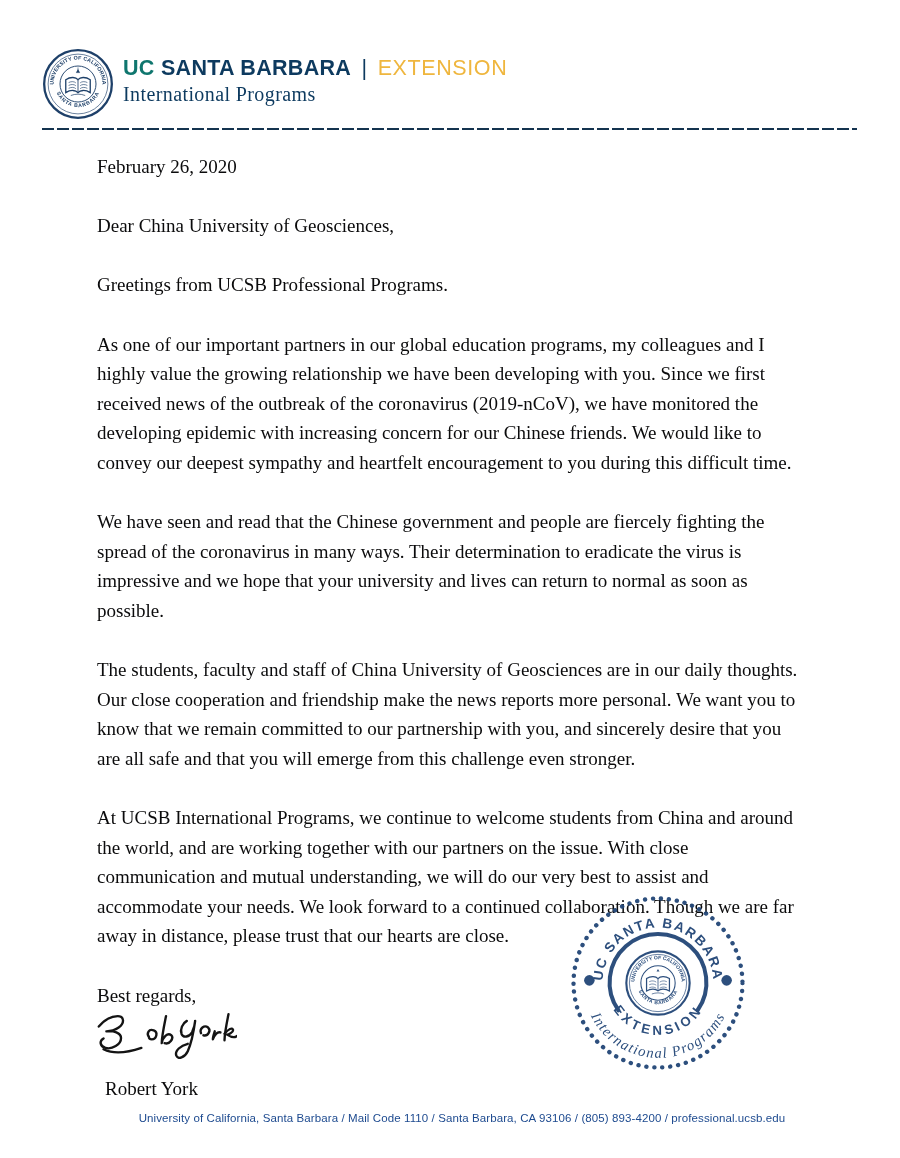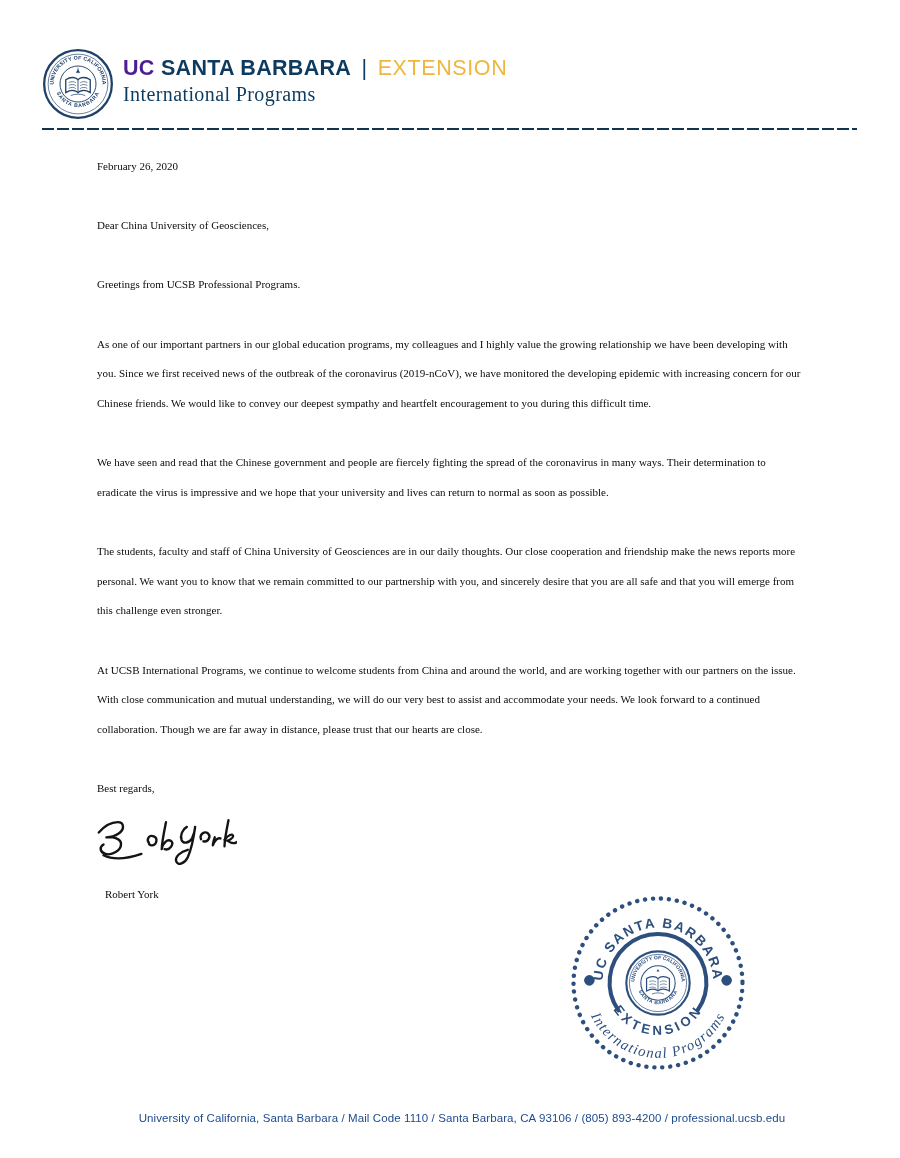--- a/index.html
+++ b/index.html
@@ -9,34 +9,34 @@
     background:#ffffff;
     overflow:hidden;
     font-family:"Liberation Serif", serif;
     color:#0b0b0c;
   }
   
   .header{display:flex;align-items:flex-start;padding:48px 0 0 42px;}
   .seal-logo{width:72px;height:72px;flex:0 0 auto;}
   .wordmark{margin-left:9px;padding-top:8px;font-family:"Liberation Sans", sans-serif;}
   .brand-line1{font-size:21.5px;line-height:24px;letter-spacing:.3px;white-space:nowrap;}
-  .brand-uc{color:#4c1d95;font-weight:600;}
+  .brand-uc{color:#0f766e;font-weight:600;}
   .brand-name{color:#0d3a5f;font-weight:800;}
   .brand-pipe{color:#0d3a5f;font-weight:300;padding:0 4px;}
   .brand-ext{color:#efb63e;font-weight:500;letter-spacing:.6px;}
   .brand-line2{font-family:"Liberation Serif", serif;font-size:20px;line-height:22px;color:#0d3a5f;letter-spacing:.4px;margin-top:3px;}
   .divider{
     height:2px;margin:8px 43px 0 42px;
     background:repeating-linear-gradient(to right,#14334f 0,#14334f 12px,transparent 12px,transparent 15px);
   }
   
-  .letter-body{margin:22px 0 0 97px;width:710px;font-size:11px;line-height:29.5px;}
+  .letter-body{margin:22px 0 0 97px;width:710px;font-size:19px;line-height:29.5px;}
   .letter-body p{margin:0 0 30px 0;}
   p.date-line{margin-bottom:29px;}
-  p.closing-line{margin-bottom:12px;}
+  p.closing-line{margin-bottom:0;}
   p.signer-name,p.signer-title{margin:8px;}
   .signature-wrap{margin:-2px 0 0 -2px;height:58px;}
   
   .stamp{position:absolute;left:570px;top:895px;width:176px;height:176px;opacity:.95;}
   
   .footer{
     position:absolute;left:12px;top:1112px;width:100%;
     text-align:center;
     font-family:"Liberation Sans", sans-serif;
     font-size:11.5px;color:#1d4a8f;letter-spacing:.1px;

